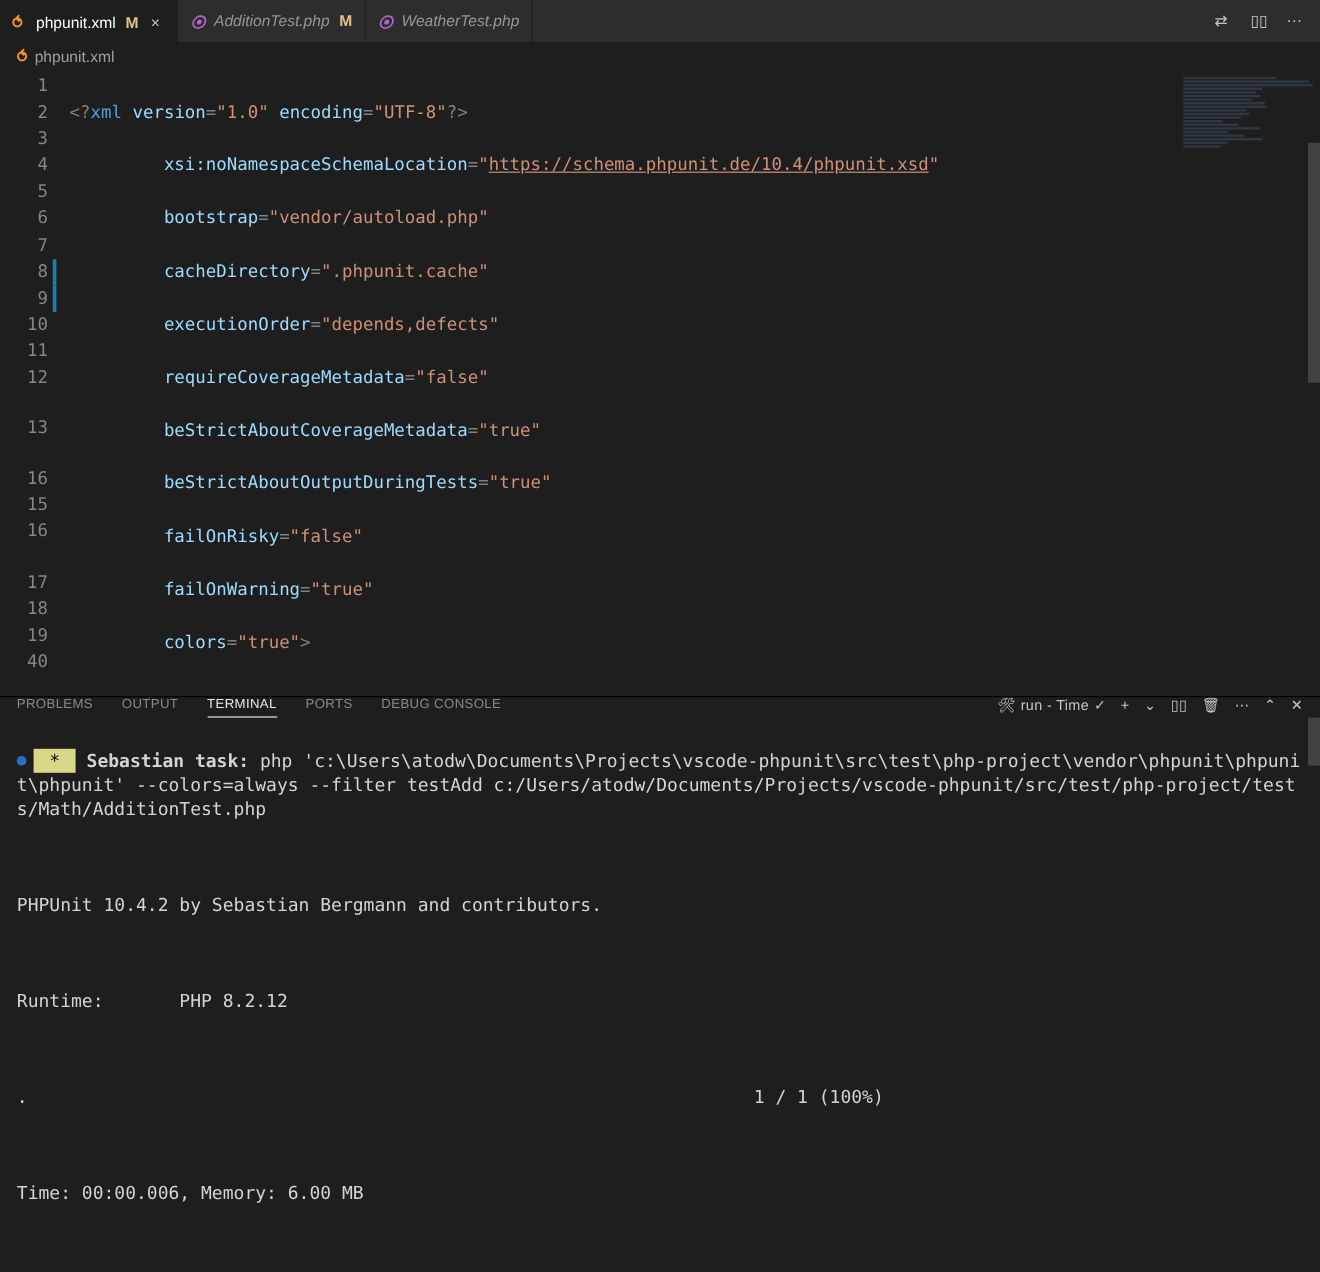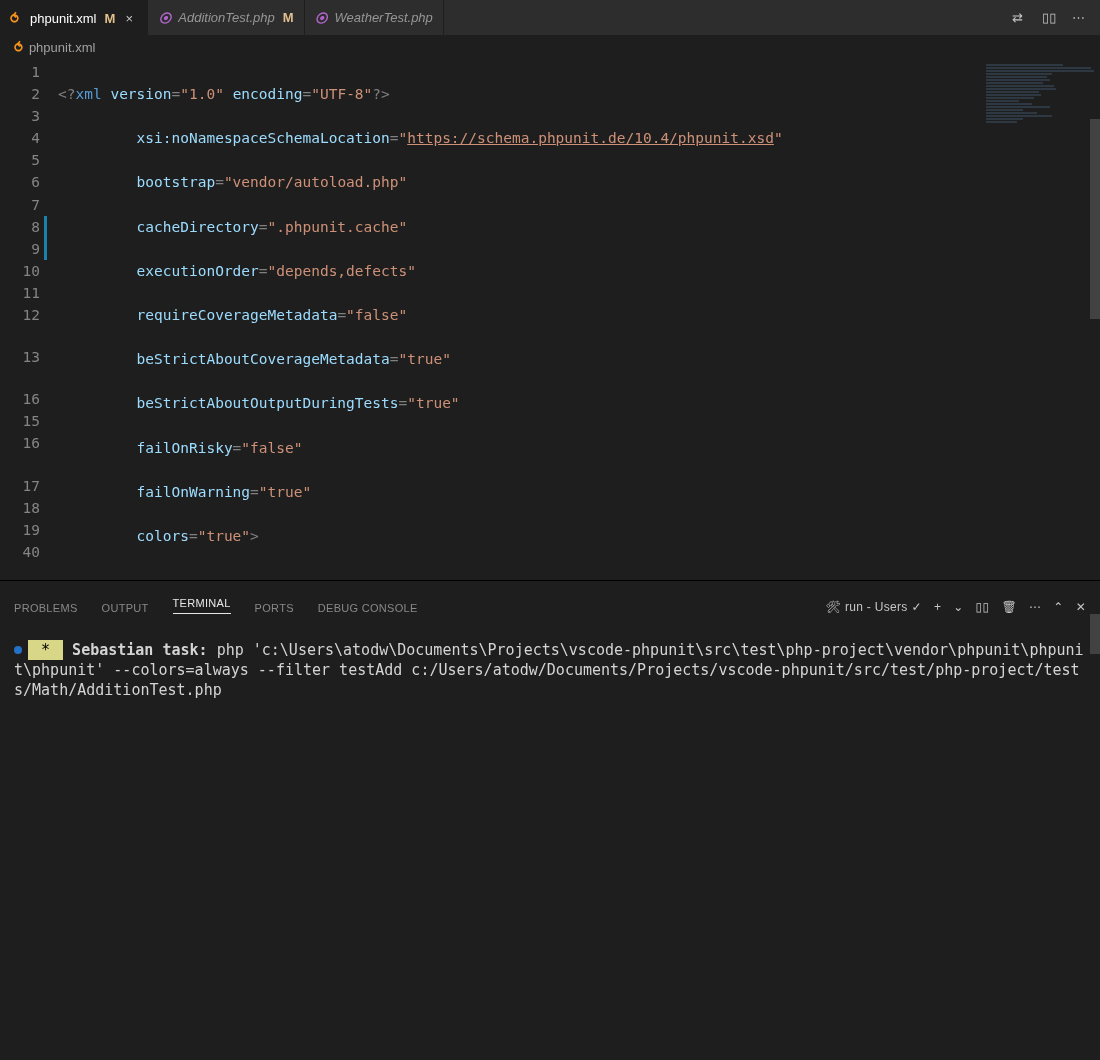--- a/index.html
+++ b/index.html
@@ -32,21 +32,21 @@
   .gutter .mod-line{border-right:3px solid #1b81a8;padding-right:4px;margin-right:-7px}
   .code{flex:1;padding:2px 0 0 0;white-space:pre;color:var(--txt);overflow:hidden}
   .t{color:var(--tag)} .a{color:var(--attr)} .s{color:var(--str)} .p{color:var(--pi)}
   .u{text-decoration:underline}
   .minimap{position:absolute;top:4px;right:4px;width:110px;height:80px;opacity:.6;pointer-events:none}
   .minimap div{height:2px;margin:1px 0;background:#3a4a5a}
   .scrollbar-v{position:absolute;right:0;top:0;width:10px;height:100%}
   .sb-thumb{position:absolute;right:0;width:10px;background:#424242}
   
   .panel{height:480px;display:flex;flex-direction:column;border-top:1px solid #000}
-  .panel-tabs{display:flex;align-items:flex-end;height:33px;padding:0 14px;gap:24px;font-size:11px;letter-spacing:.3px}
+  .panel-tabs{display:flex;align-items:flex-start;height:33px;padding:0 14px;gap:24px;font-size:11px;letter-spacing:.3px}
   .ptab{color:#888;cursor:pointer;text-transform:uppercase}
   .ptab.active{color:#e7e7e7;border-bottom:1px solid #e7e7e7;padding-bottom:4px}
   .panel-actions{margin-left:auto;display:flex;align-items:center;gap:12px;color:#c5c5c5;font-size:12px}
   .panel-actions .lbl{display:flex;align-items:center;gap:4px}
   .terminal{flex:1;padding:6px 14px 10px 14px;font-family:Consolas,monospace;font-size:15px;line-height:20px;color:#d4d4d4;white-space:pre-wrap;word-break:break-all;position:relative}
   .term-dot{display:inline-block;width:8px;height:8px;border-radius:50%;background:#2472c8;margin-right:6px;vertical-align:1px}
   .term-badge{display:inline-block;background:var(--hl-bg);color:#000;padding:0 4px}
   .panel-sb{position:absolute;right:0;top:0;width:10px;height:40px;background:#424242}
 </style>
 </head>
@@ -163,38 +163,42 @@
   <div class="panel">
     <div class="panel-tabs">
       <span class="ptab">PROBLEMS</span>
       <span class="ptab">OUTPUT</span>
       <span class="ptab active">TERMINAL</span>
       <span class="ptab">PORTS</span>
       <span class="ptab">DEBUG CONSOLE</span>
       <div class="panel-actions">
         <span class="lbl">
             <span>🛠</span>
-            <span>run - Users</span> 
+            <span>run - Time</span> 
             <span>✓</span>
           </span>
         <span>+</span>
         <span>⌄</span>
         <span>▯▯</span>
         <span>🗑</span>
         <span>⋯</span>
         <span>⌃</span>
         <span>✕</span>
       </div>
     </div>
     <div class="terminal">
 <div><span class="term-dot"></span><span class="term-badge"> * </span><b> Sebastian task: </b><span>php 'c:\Users\atodw\Documents\Projects\vscode-phpunit\src\test\php-project\vendor\phpunit\phpunit\phpunit' --colors=always --filter testAdd c:/Users/atodw/Documents/Projects/vscode-phpunit/src/test/php-project/tests/Math/AdditionTest.php</span></div>
 <div> </div>
-<div> </div>
-<div> </div>
-<div> </div>
+<div>PHPUnit 10.4.2 by Sebastian Bergmann and contributors.</div>
+<div> </div>
+<div><span>Runtime:       </span><span>PHP 8.2.12</span></div>
+<div> </div>
+<div>.                                                                   1 / 1 (100%)</div>
+<div> </div>
+<div>Time: 00:00.006, Memory: 6.00 MB</div>
 
 
 
       <div class="panel-sb"></div>
     </div>
   </div>
 
 </div>
 
 </body></html>

